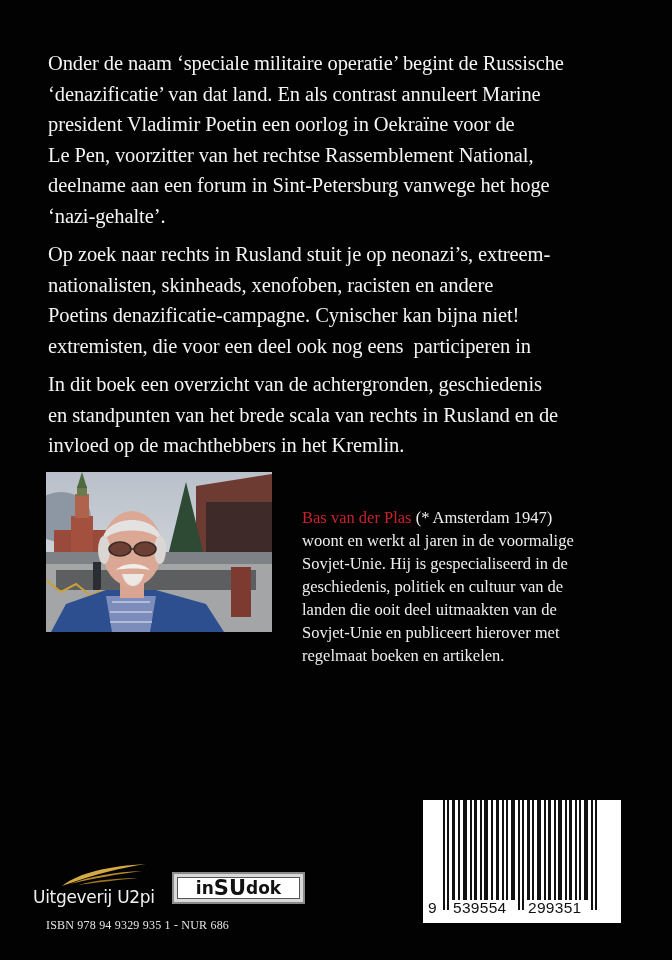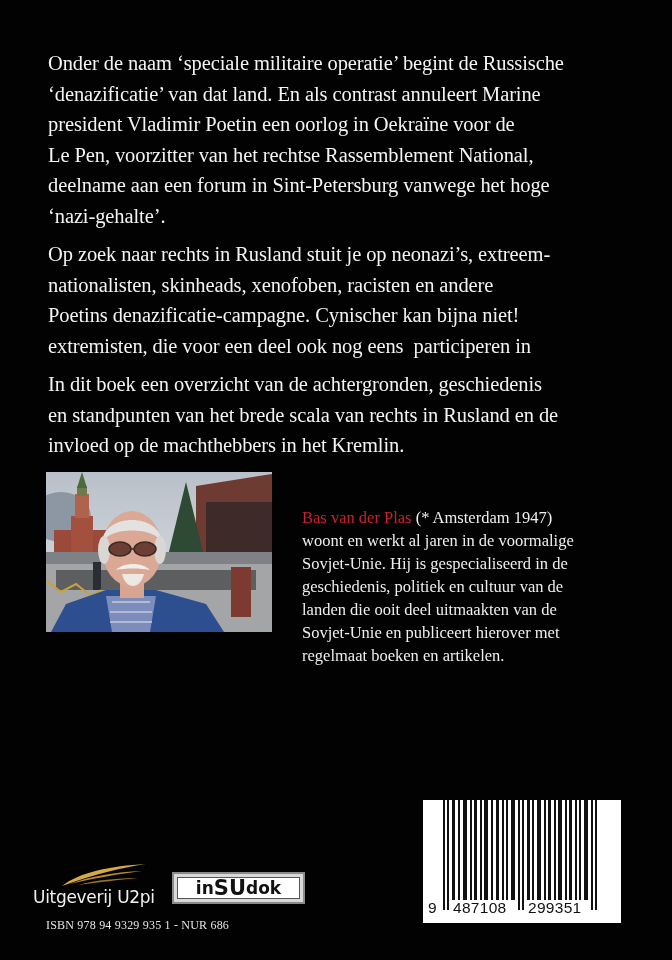--- a/index.html
+++ b/index.html
@@ -282,15 +282,15 @@
       <rect x="146" y="0" width="3" height="100"></rect>
       <rect x="152" y="0" width="2" height="100"></rect>
       <rect x="156" y="0" width="2" height="100"></rect>
       <rect x="161" y="0" width="4" height="100"></rect>
 
       <rect x="168" y="0" width="2" height="110"></rect>
       <rect x="172" y="0" width="2" height="110"></rect>
     </g>
   </svg>
   <span class="bc-digit" style="left:5px;">9</span>
-  <span class="bc-digit" style="left:30px;">487108</span>
+  <span class="bc-digit" style="left:30px;">539554</span>
   <span class="bc-digit" style="left:105px;">299351</span>
 </div>
 
 </body></html>

